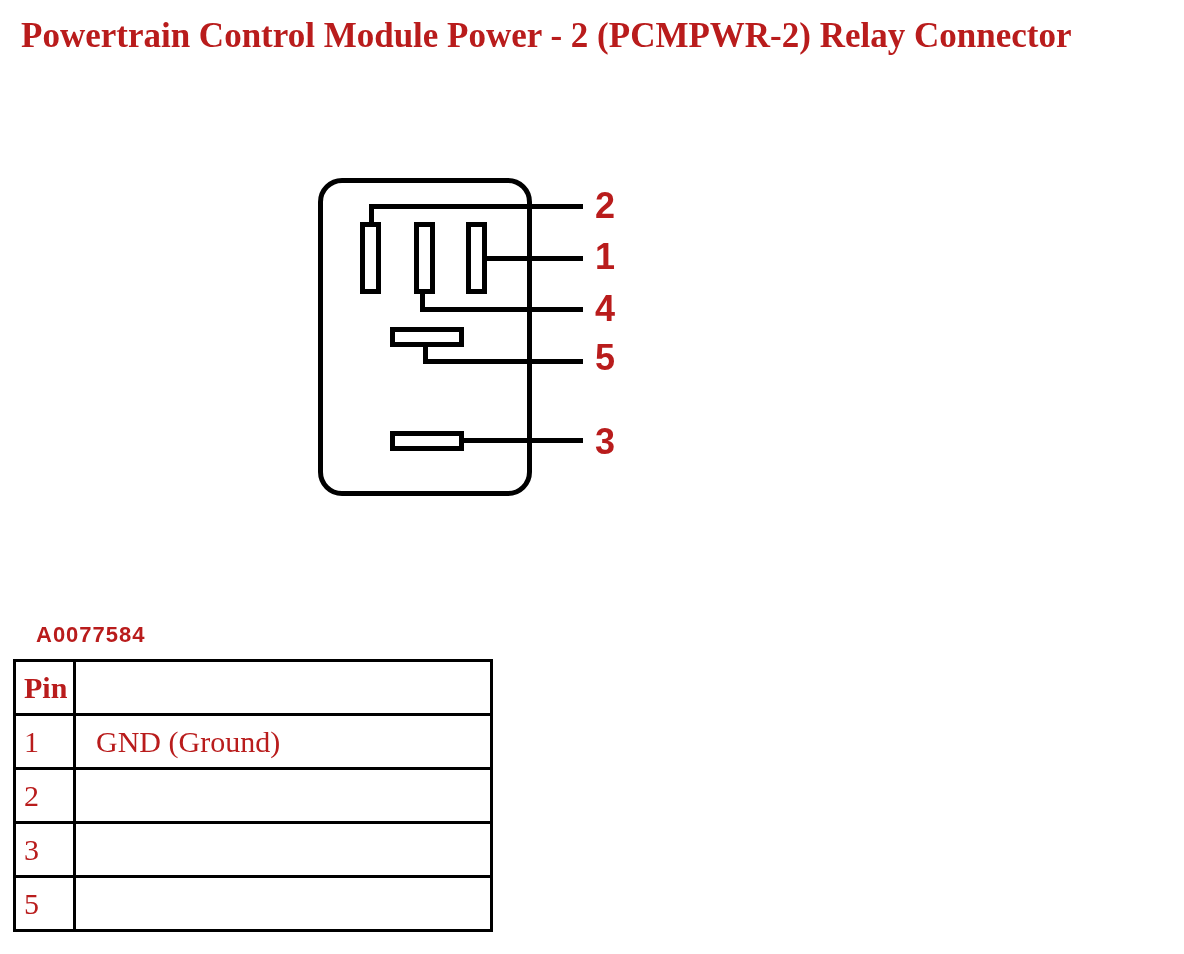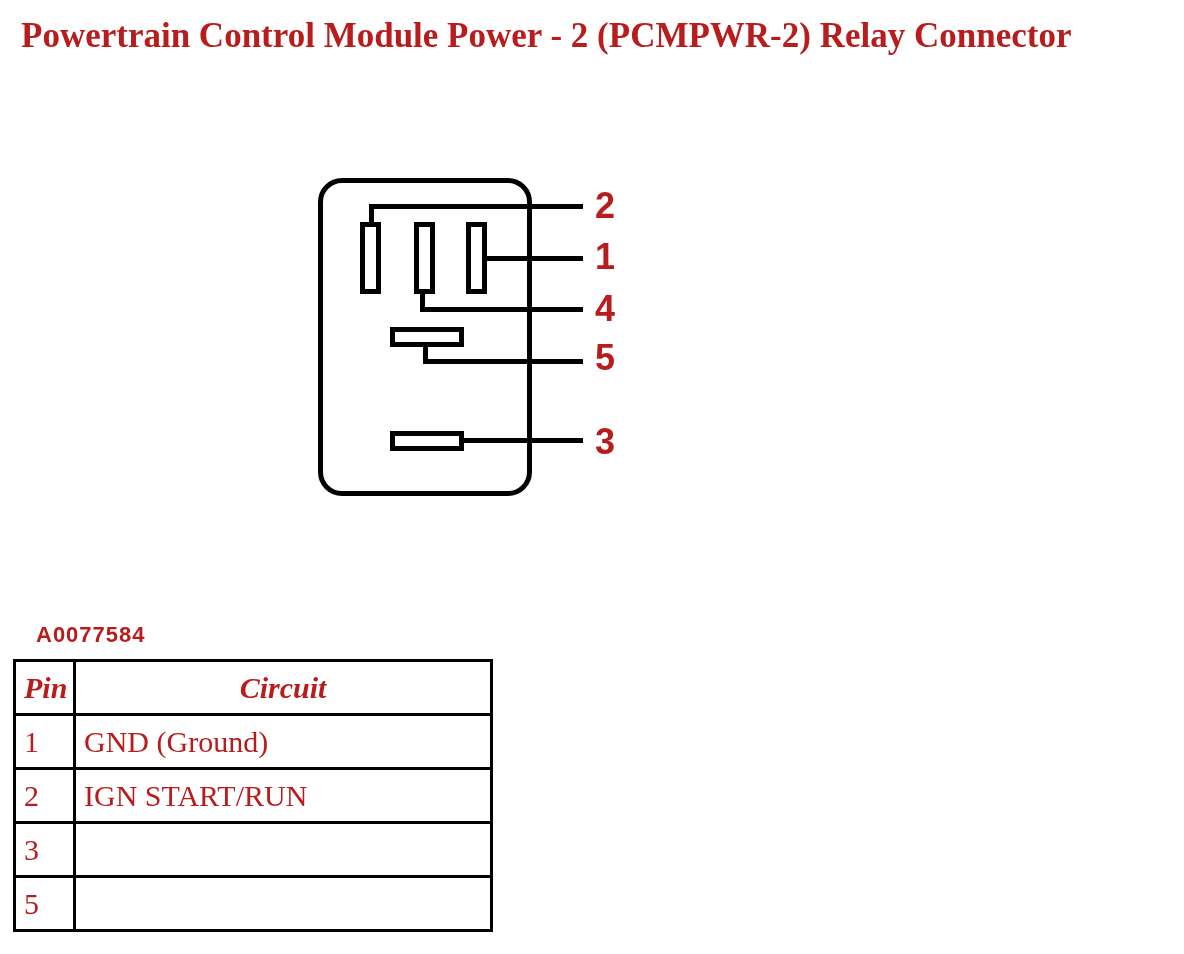--- a/index.html
+++ b/index.html
@@ -100,26 +100,25 @@
     box-sizing: border-box;
   }
   .t-pin {
     width: 60px;
     border-right: 3px solid #000;
     padding-left: 8px;
     flex: 0 0 auto;
   }
   .t-circuit {
     flex: 1 1 auto;
-    padding-left: 8px;
+    padding-left: 20px;
     white-space: nowrap;
   }
   .t-header .t-cell {
     font-weight: bold;
-    font-style: italic;
   }
   .t-header .t-circuit {
     justify-content: center;
     padding-left: 0;
   }
 </style>
 </head>
 <body>
 
 <div class="canvas">
@@ -154,29 +153,27 @@
     <div class="pin-label" style="left:588px; top:291px;">4</div>
     <div class="pin-label" style="left:588px; top:340px;">5</div>
     <div class="pin-label" style="left:588px; top:424px;">3</div>
   </div>
 
   <div class="figure-label">A0077584</div>
 
   <div class="pin-table">
     <div class="t-row t-header">
       <div class="t-cell t-pin">Pin</div>
-      <div class="t-cell t-circuit">Circuit</div>
     </div>
     <div class="t-row">
       <div class="t-cell t-pin">1</div>
       <div class="t-cell t-circuit">GND (Ground)</div>
     </div>
     <div class="t-row">
       <div class="t-cell t-pin">2</div>
-      <div class="t-cell t-circuit">IGN START/RUN</div>
     </div>
     <div class="t-row">
       <div class="t-cell t-pin">3</div>
     </div>
     <div class="t-row">
       <div class="t-cell t-pin">5</div>
     </div>
   </div>
 
 </div>

